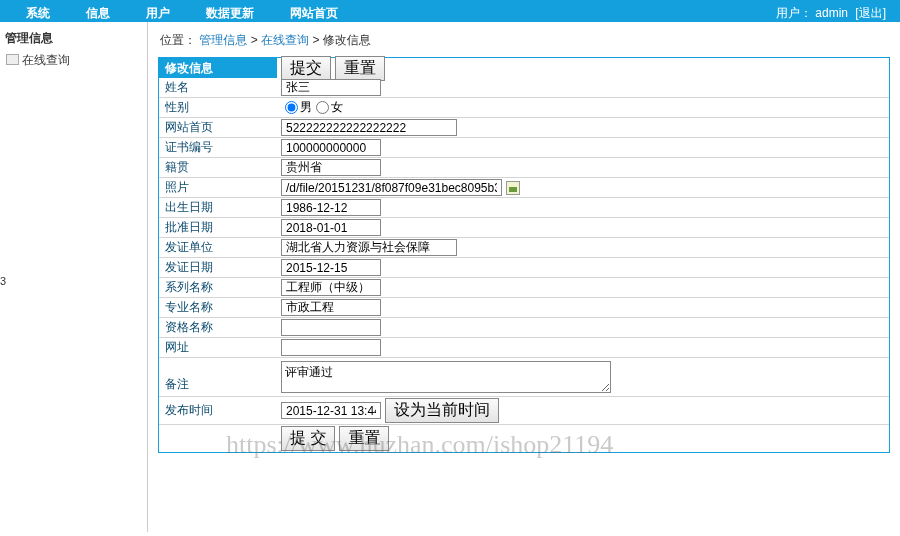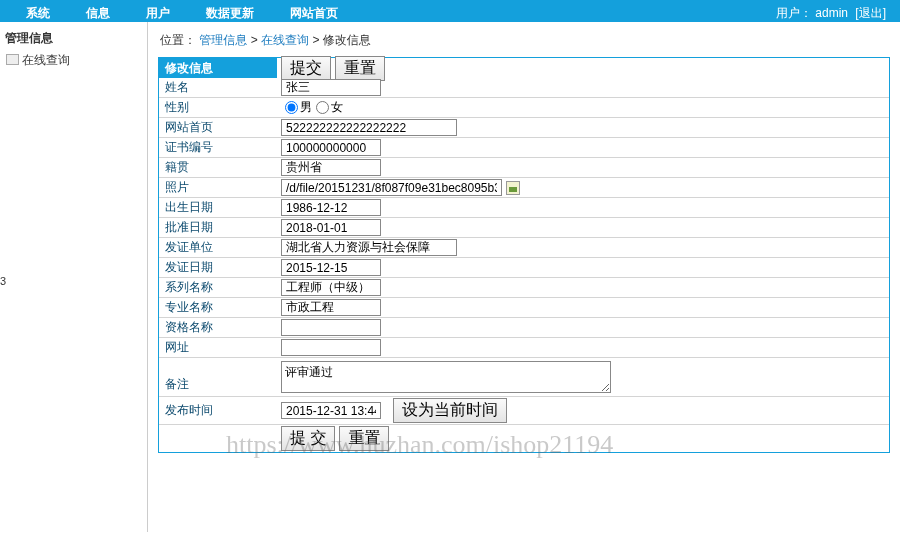--- a/index.html
+++ b/index.html
@@ -304,21 +304,21 @@
         <div class="form-label">备注</div>
         <div class="form-control">
             <textarea style="">评审通过</textarea>
           </div>
       </div>
 
       <div class="form-row">
         <div class="form-label">发布时间</div>
         <div class="form-control">
           <input type="text" class="w100" value="2015-12-31 13:44:03" style="">
-          <button class="btn" style="margin-left:12px">设为当前时间</button>
+          <button class="btn" style="margin-left:4px">设为当前时间</button>
         </div>
       </div>
 
       <div class="form-row">
         <div class="form-label"></div>
         <div class="form-control">
           <button class="btn">提 交</button>
           <button class="btn">重置</button>
         </div>
       </div>

